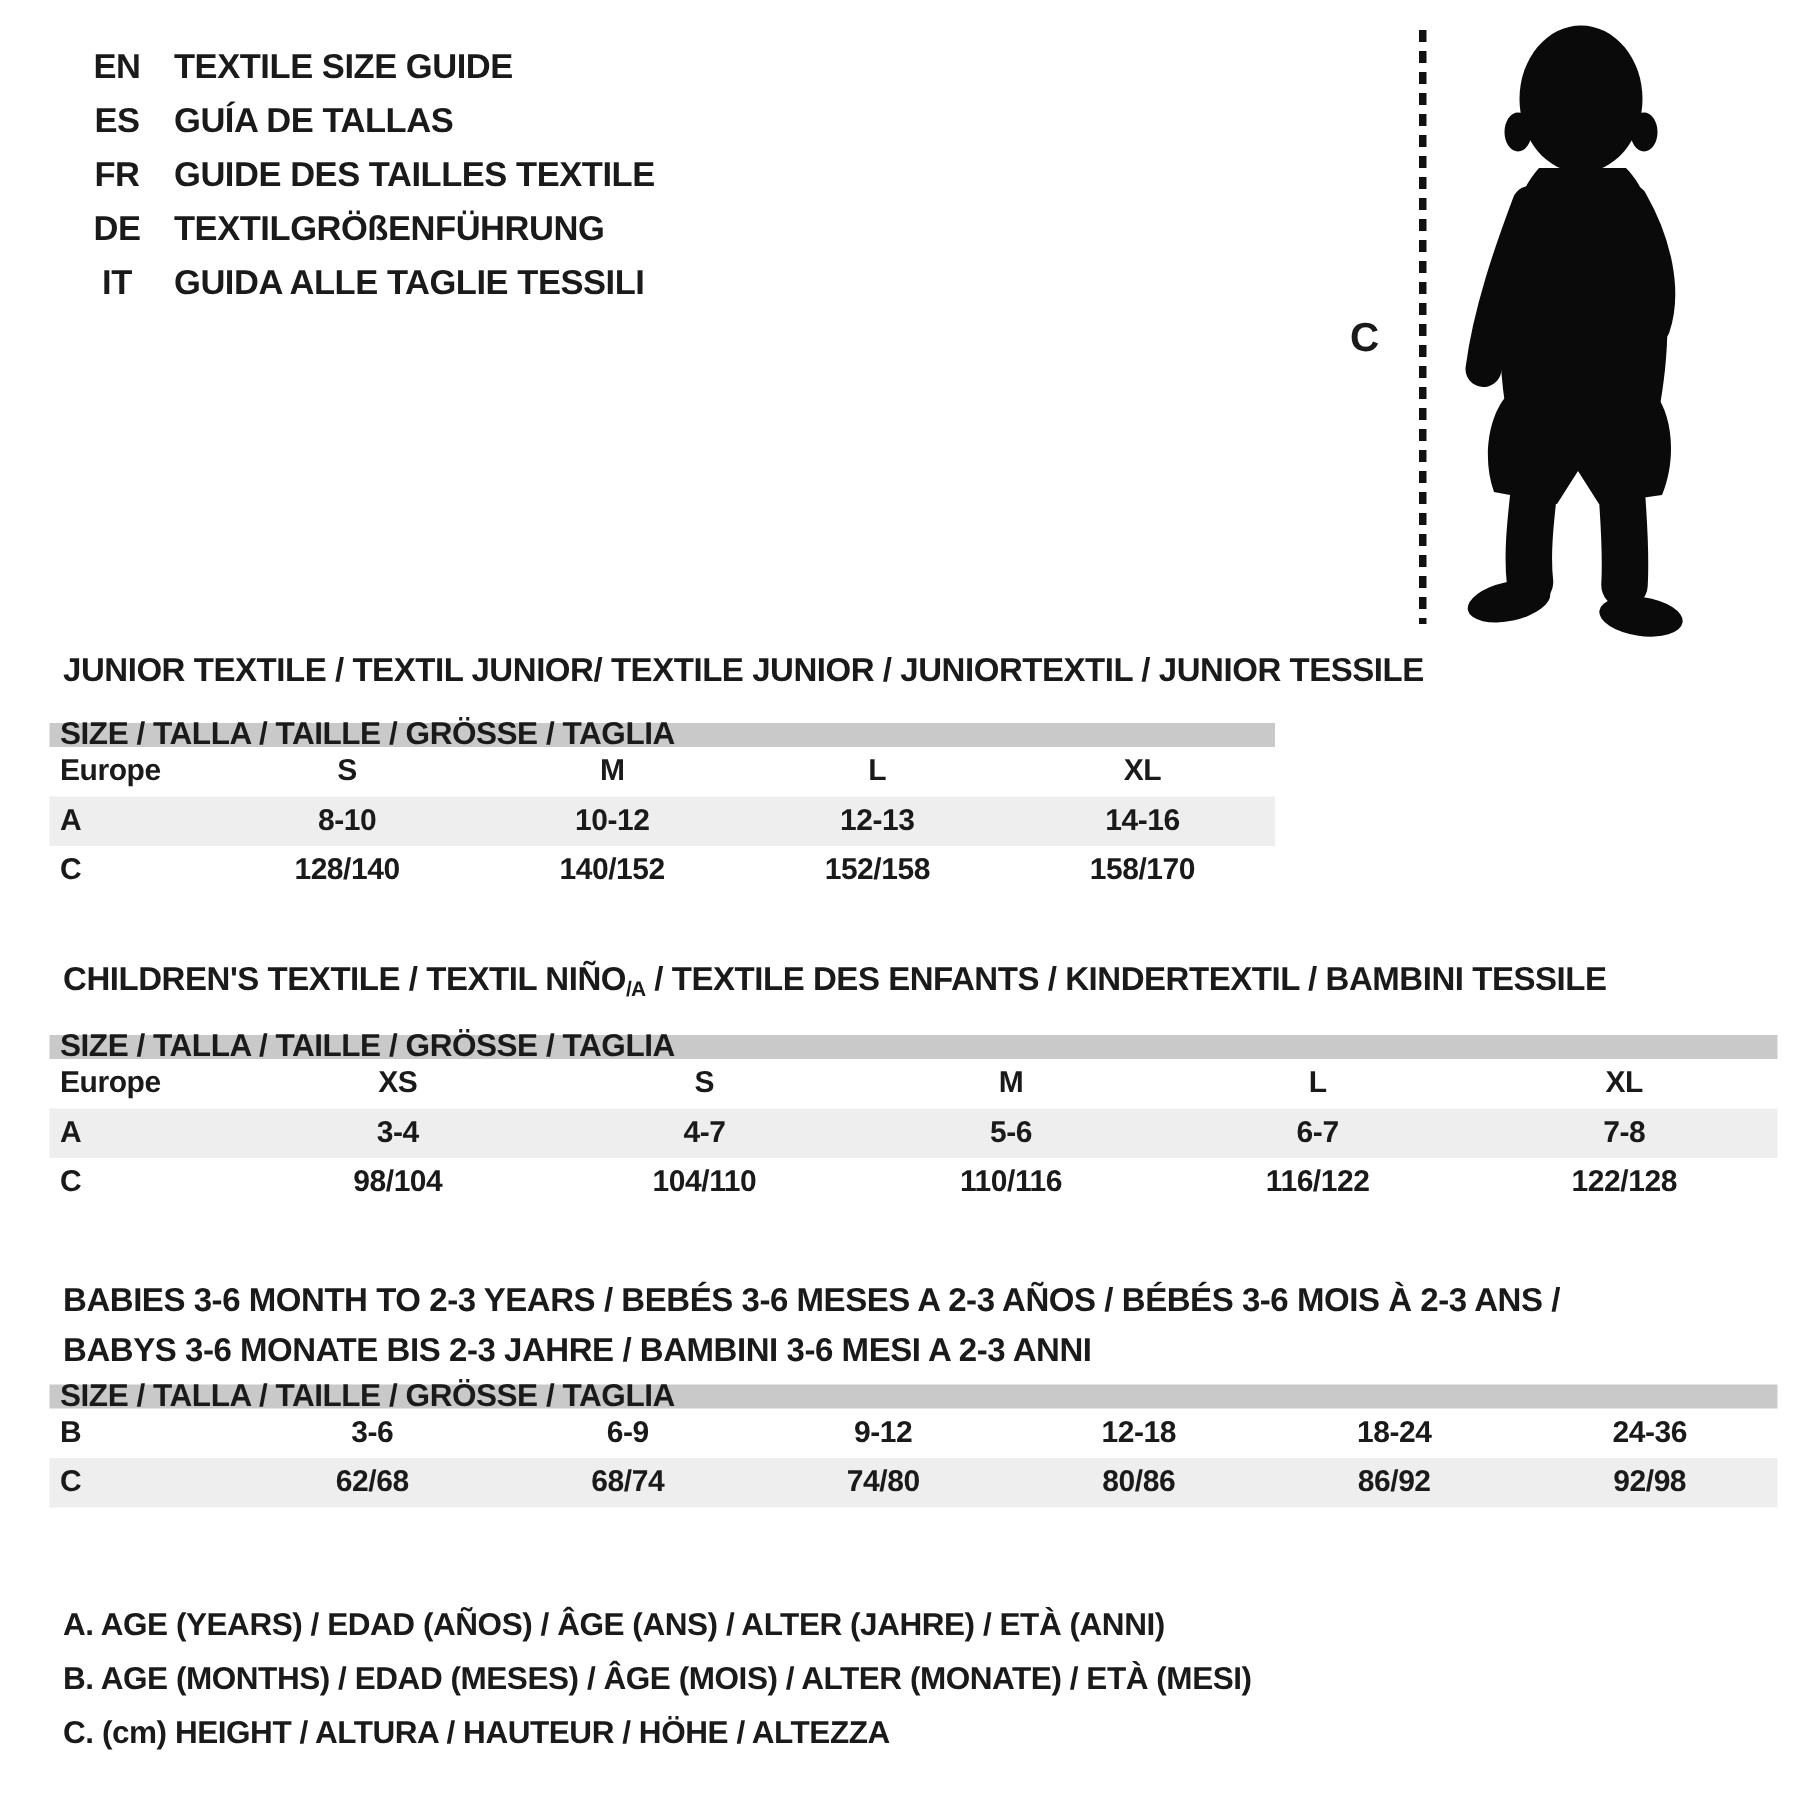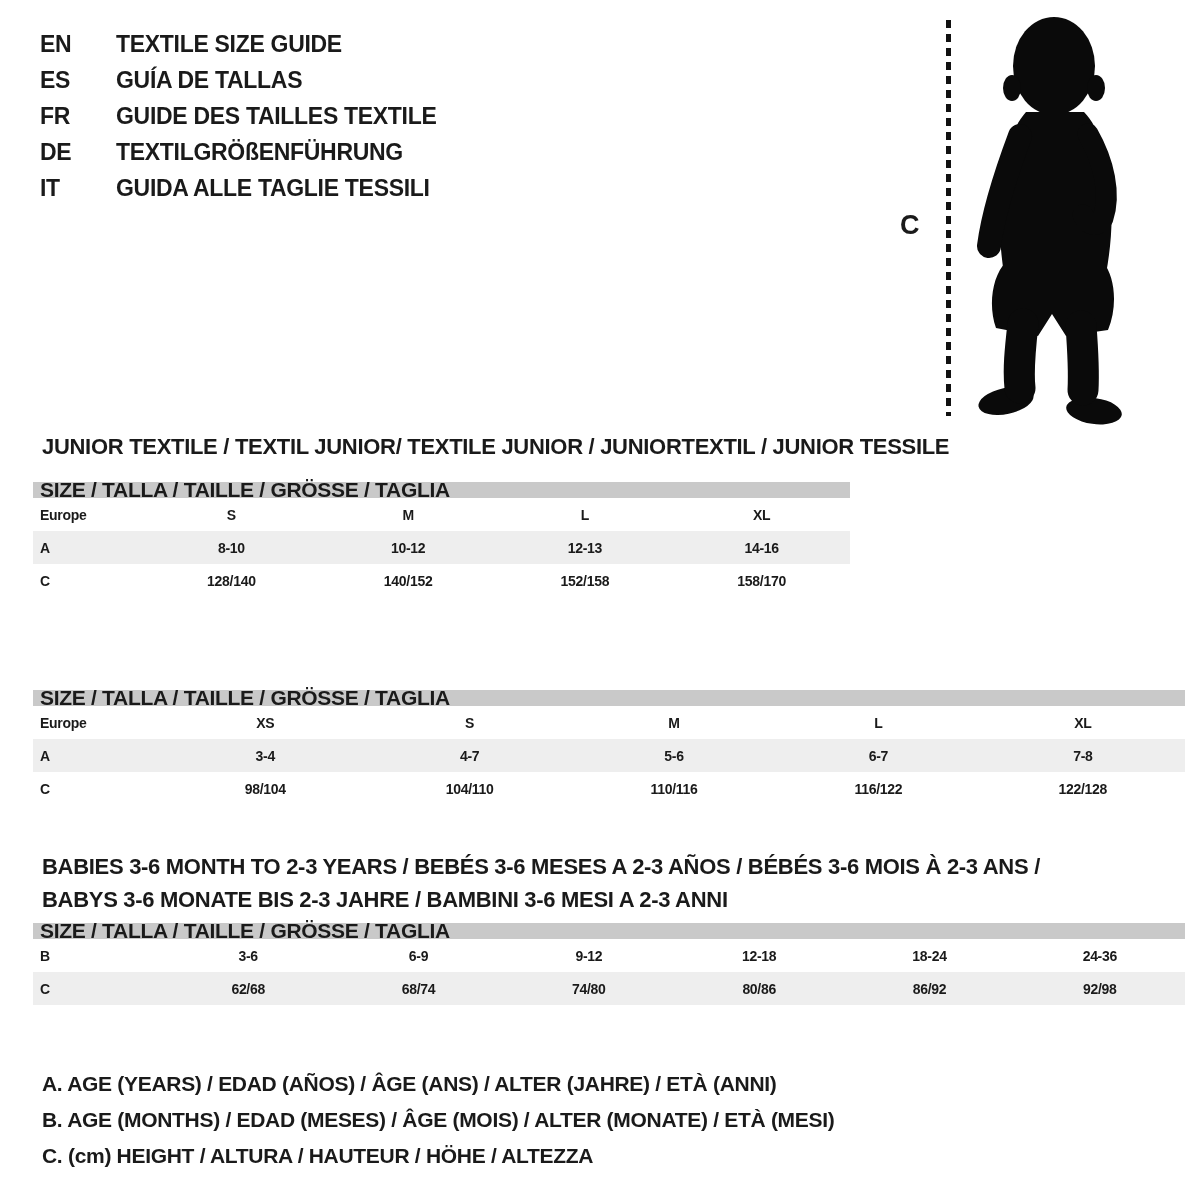--- a/index.html
+++ b/index.html
@@ -4,21 +4,21 @@
 <style>
   html,body { margin:0; padding:0; background:#ffffff; }
   .page {
     position:relative; width:1200px; height:1200px; background:#ffffff;
     font-family:"Liberation Sans", sans-serif; color:#1a1a1a; overflow:hidden;
     font-weight:bold; letter-spacing:-0.3px;
   }
 
   
   .lang-block { position:absolute; left:40px; top:26px; }
-  .lang-row { display:flex; height:36px; align-items:center; }
+  .lang-row { display:flex; height:36px; align-items:center;text-align:center; }
   .lang-code { width:76px; font-size:23px; }
   .lang-title { font-size:23px; white-space:nowrap; }
 
   
   .figure-line {
     position:absolute; left:946px; top:20px; width:5px; height:396px;
     background:repeating-linear-gradient(to bottom, #111 0px, #111 8px, transparent 8px, transparent 14px);
   }
   .figure-label { position:absolute; left:900px; top:210px; font-size:27px; }
   .toddler-svg { position:absolute; left:962px; top:12px; }
@@ -32,21 +32,21 @@
 
   
   .size-table { position:absolute; left:33px; }
   .table-junior { top:482px; width:817px; }
   .table-children { top:690px; width:1152px; }
   .table-babies { top:923px; width:1152px; }
   .thead {
     height:16px; background:#c9c9c9; display:flex; align-items:center;
     padding-left:7px; box-sizing:border-box; font-size:21px;
   }
-  .trow { display:flex; align-items:center; height:33px; font-size:14px; }
+  .trow { display:flex; align-items:center; height:33px; font-size:20px; }
   .trow.shaded { background:#eeeeee; }
   .tlabel { padding-left:7px; box-sizing:border-box; }
   .table-junior .tlabel { width:110px; }
   .table-children .tlabel, .table-babies .tlabel { width:130px; }
   .tcell { flex:1; text-align:center; }
 
   
   .legend { position:absolute; left:42px; top:1066px; font-size:21px; line-height:36px; }
   .legend div { white-space:nowrap; }
 </style>
@@ -117,20 +117,23 @@
     </div>
     <div class="trow">
       <span class="tlabel">C</span>
       <span class="tcell">128/140</span>
       <span class="tcell">140/152</span>
       <span class="tcell">152/158</span>
       <span class="tcell">158/170</span>
     </div>
   </div>
 
+  <div class="section-title title-children">
+    <span>CHILDREN'S TEXTILE / TEXTIL NIÑO</span><span class="sub-a">/A</span><span> / TEXTILE DES ENFANTS / KINDERTEXTIL / BAMBINI TESSILE</span>
+  </div>
   <div class="size-table table-children">
     <div class="thead">SIZE / TALLA / TAILLE / GRÖSSE / TAGLIA</div>
     <div class="trow">
       <span class="tlabel">Europe</span>
       <span class="tcell">XS</span>
       <span class="tcell">S</span>
       <span class="tcell">M</span>
       <span class="tcell">L</span>
       <span class="tcell">XL</span>
     </div>

